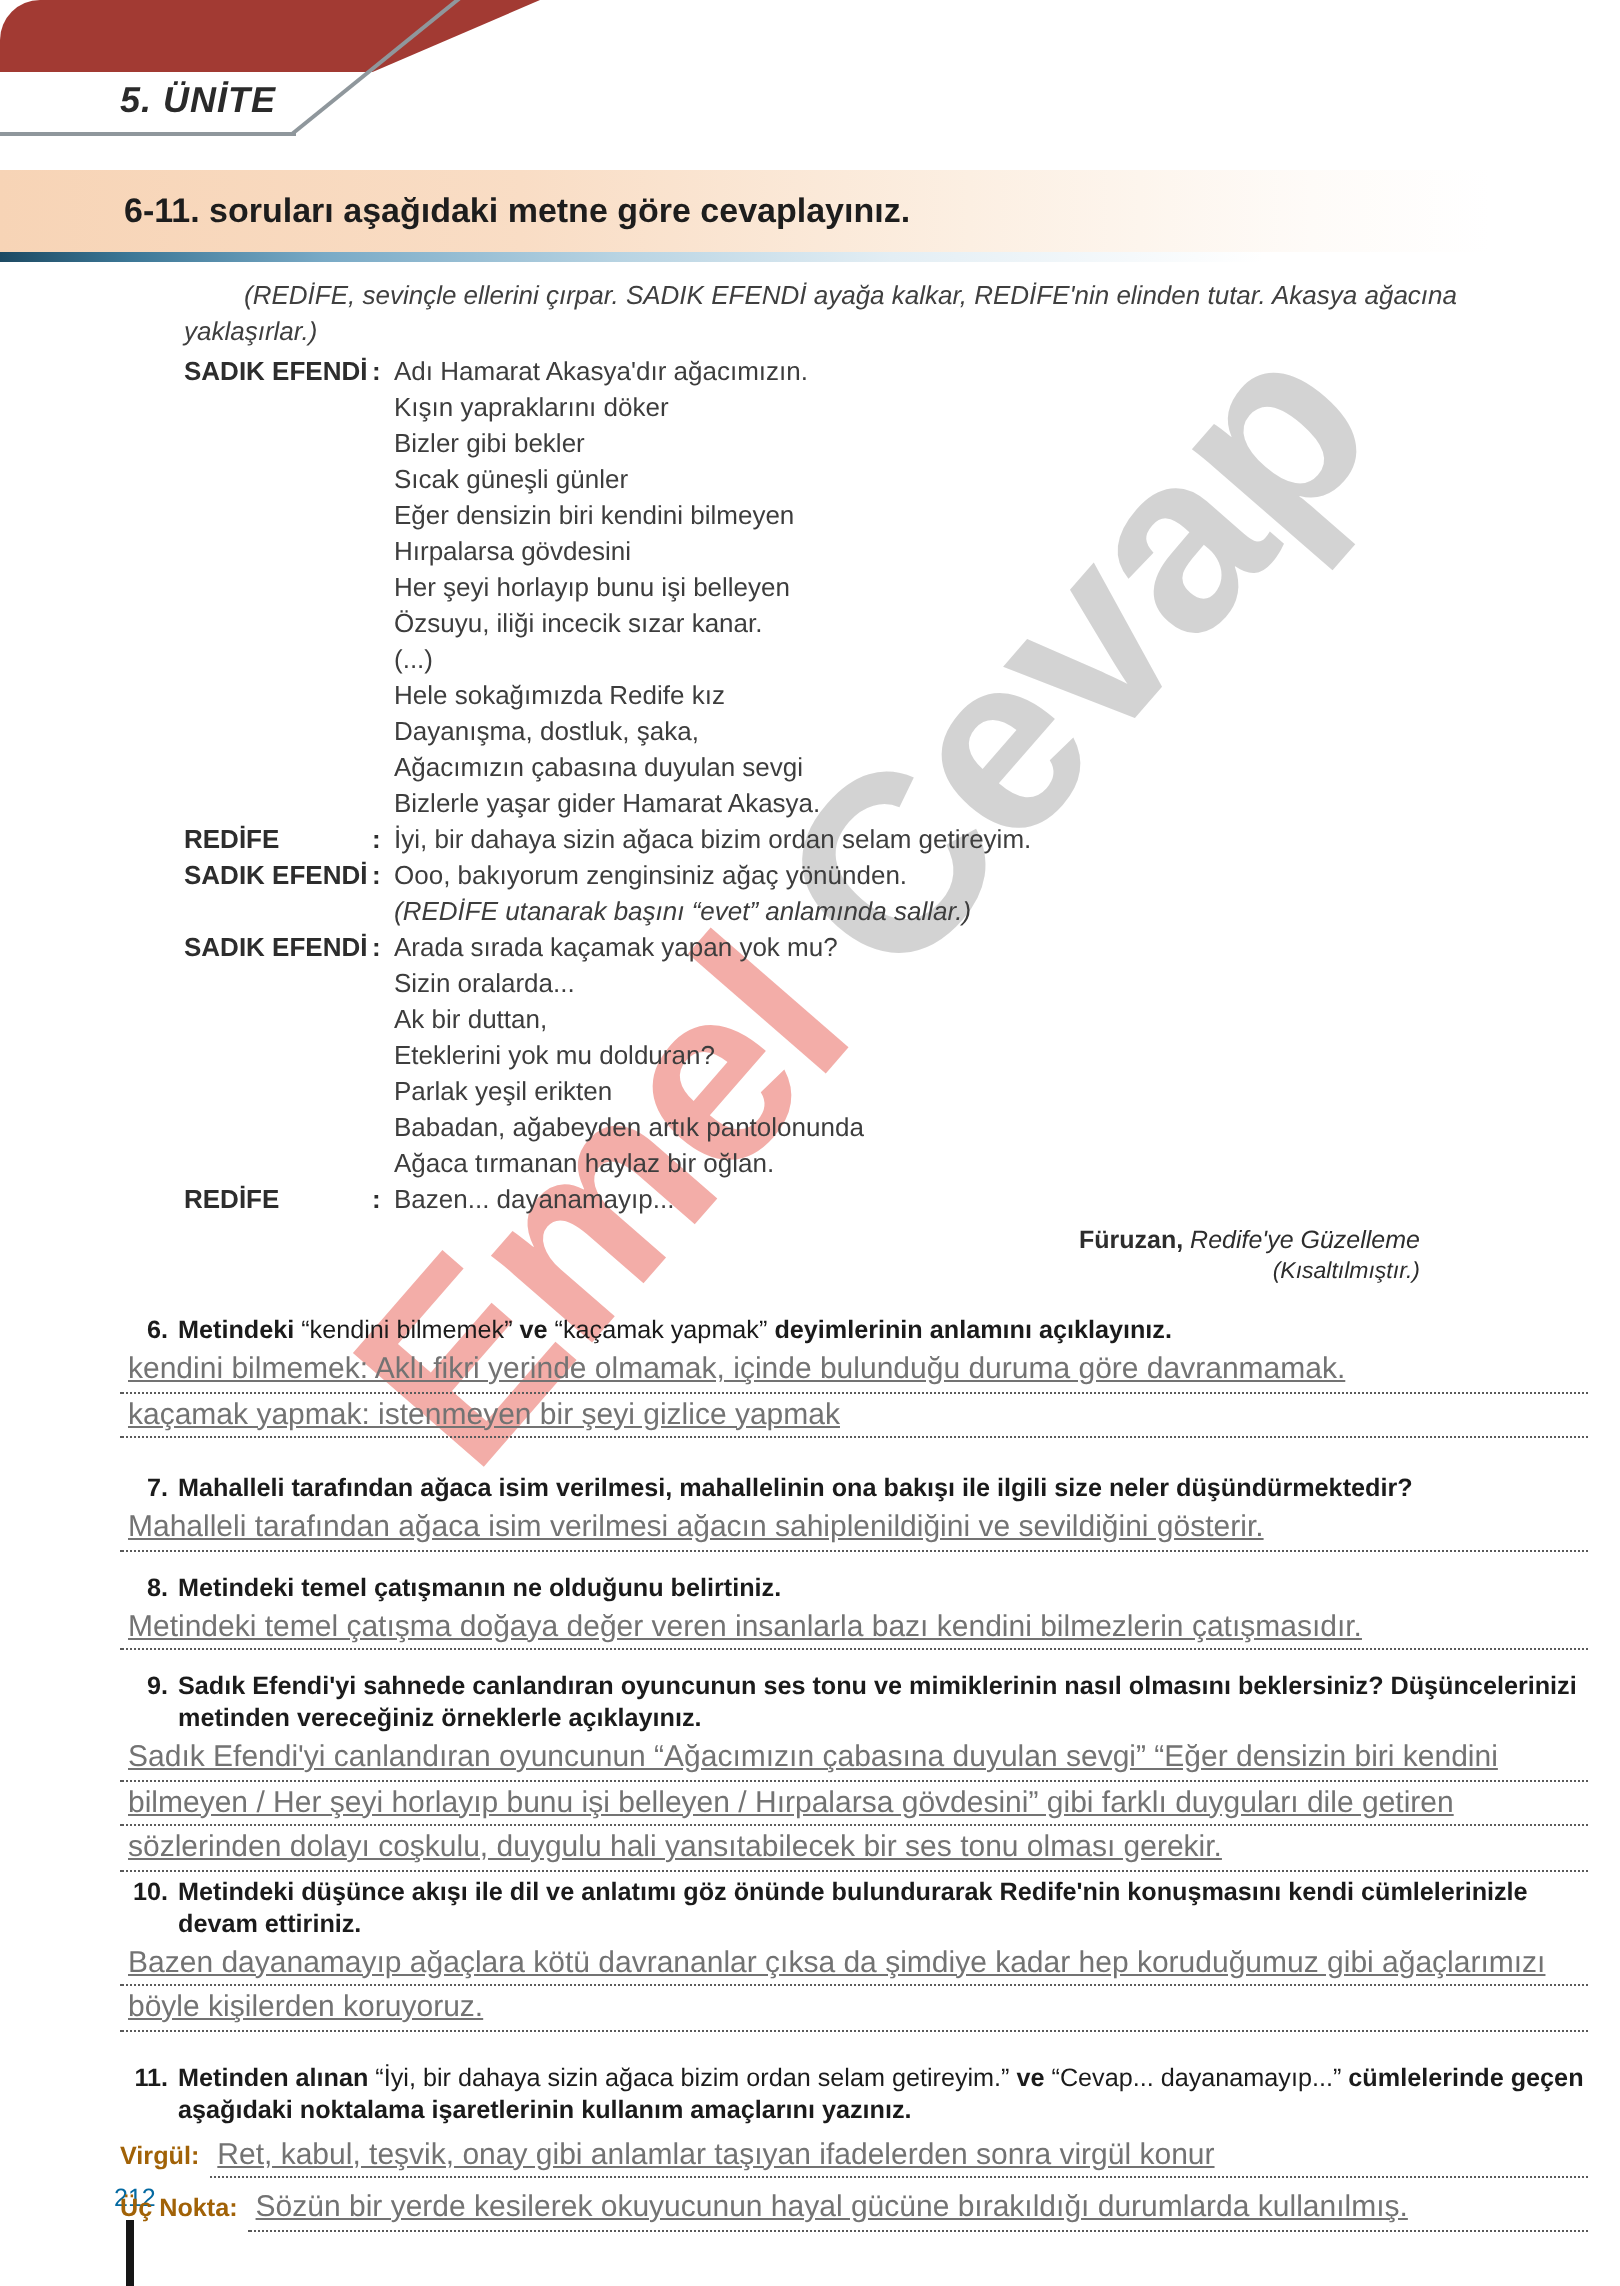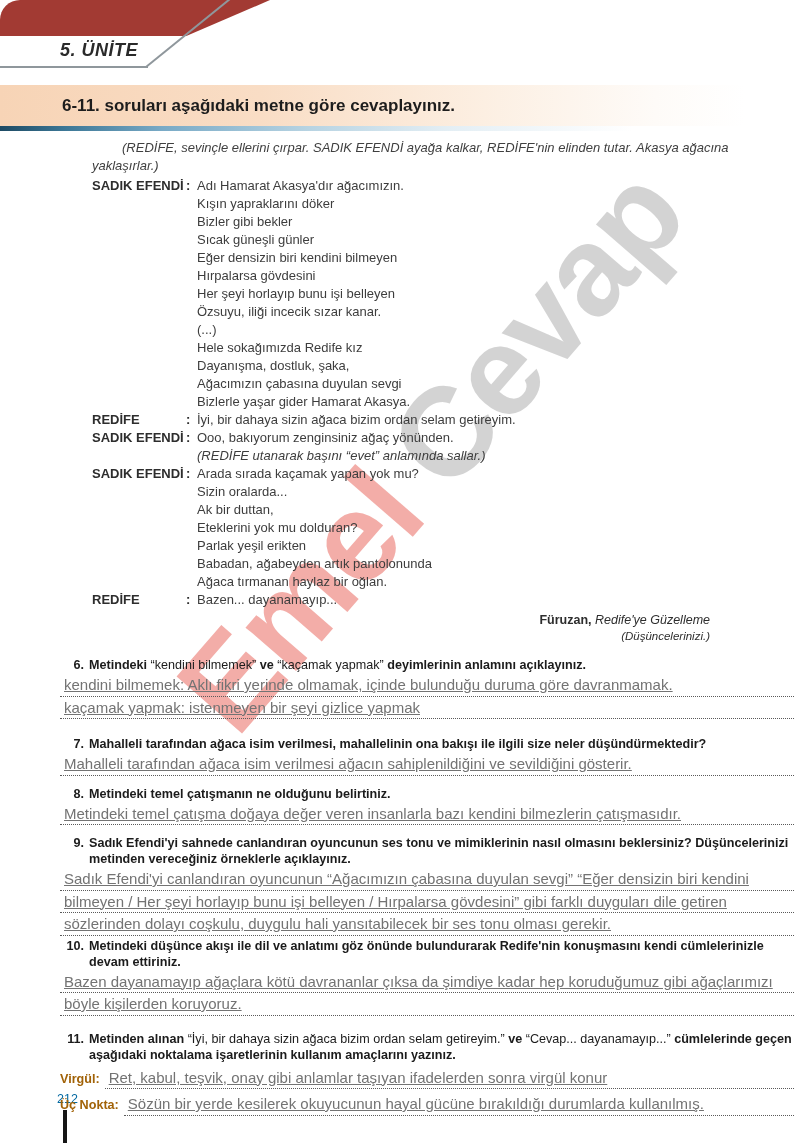--- a/index.html
+++ b/index.html
@@ -167,21 +167,21 @@
           <span class="colon">:</span>
           <div class="lines">
             <div class="line">Bazen... dayanamayıp...</div>
           </div>
         </div>
       </div>
   </section>
 
   <div class="attribution">
     <div><span class="attr-author">Füruzan,</span><span class="attr-work"> Redife'ye Güzelleme</span></div>
-    <div class="attr-note">(Düşüncelerinizi.)</div>
+    <div class="attr-note">(Kısaltılmıştır.)</div>
   </div>
 
   <section class="questions" id="questions">
       <div class="question">
         <div class="q-head">
           <span class="q-num">6.</span>
           <span class="q-text"><span class="b">Metindeki </span><span>“kendini bilmemek” </span><span class="b">ve </span><span>“kaçamak yapmak” </span><span class="b">deyimlerinin anlamını açıklayınız.</span></span>
         </div>
         <div class="answer-line">
           <span class="a-text">kendini bilmemek: Aklı fikri yerinde olmamak, içinde bulunduğu duruma göre davranmamak.</span>

